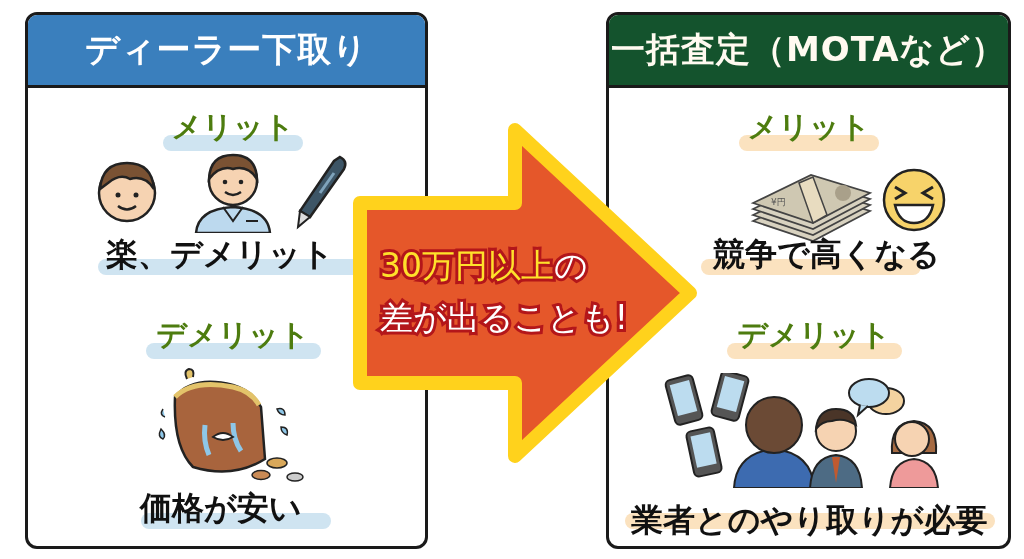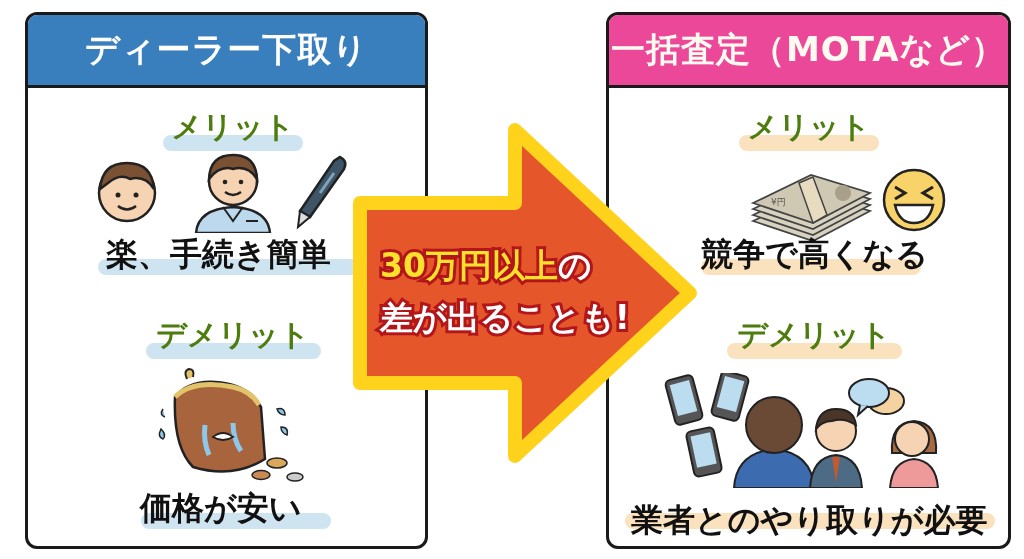--- a/index.html
+++ b/index.html
@@ -2,29 +2,29 @@
 <html><head>
 <meta charset="utf-8">
 <style>
   html,body{margin:0;padding:0;}
   body{width:1024px;height:559px;background:#ffffff;position:relative;overflow:hidden;font-family:"DejaVu Sans","Liberation Sans",sans-serif;}
   .panel{position:absolute;top:12px;border:3px solid #1a1a1a;border-radius:12px;background:#fff;overflow:hidden;box-sizing:border-box;}
   .panel.left{left:13px;width:403px;height:537px;margin-left:12px;}
   .panel.right{left:606px;width:405px;height:537px;}
   .panel-header{height:70px;display:flex;align-items:center;justify-content:center;color:#fff;font-weight:bold;font-size:34px;border-bottom:3px solid #1a1a1a;letter-spacing:1px;}
   .left .panel-header{background:#3a7fbd;}
-  .right .panel-header{background:#ec4899;color:#fffaf0;}
+  .right .panel-header{background:#14532d;color:#fffaf0;}
   .section-label{position:absolute;font-weight:bold;font-size:30px;color:#4d7c0f;text-align:center;z-index:2;}
   .hl{position:absolute;height:16px;border-radius:8px;z-index:1;}
   .left .hl{background:#cfe4f1;}
   .right .hl{background:#fbe2bf;}
   .caption{position:absolute;font-weight:bold;font-size:32px;color:#111;z-index:2;white-space:nowrap;}
   .illus{position:absolute;}
   .arrow{position:absolute;left:340px;top:118px;width:360px;height:350px;z-index:5;}
-  .arrow-text{position:absolute;z-index:6;font-weight:bold;font-size:33px;text-align:left;line-height:44px;
+  .arrow-text{position:absolute;z-index:6;font-weight:normal;font-size:33px;text-align:left;line-height:44px;
     paint-order:stroke fill;-webkit-text-stroke:6px #b3161a;}
   .arrow-text .l1{color:#ffe12b;}
   .arrow-text .l1 .ow{color:#ffffff;}
   .arrow-text .l2{color:#ffffff;margin-top:8px;}
 </style>
 </head>
 <body>
 
 <div class="panel left">
   <div class="panel-header">ディーラー下取り</div>
@@ -51,21 +51,21 @@
     <path d="M37 43 Q45 49 53 43" fill="none" stroke="#222" stroke-width="2.3"></path>
   </svg>
 
   <svg class="illus" style="left:262px;top:136px;" width="60" height="80" viewBox="0 0 60 80">
     <path d="M50 6 Q58 10 54 18 L20 66 L10 60 L44 10 Z" fill="#3d5566" stroke="#222" stroke-width="2.5"></path>
     <path d="M20 66 L8 76 L10 60 Z" fill="#ddd" stroke="#222" stroke-width="2"></path>
     <line x1="44" y1="22" x2="30" y2="42" stroke="#7fa3bb" stroke-width="3"></line>
   </svg>
 
   <div class="hl" style="left:70px;top:244px;width:270px;"></div>
-  <div class="caption" style="left:78px;top:218px;">楽、手続き簡単</div>
+  <div class="caption" style="left:78px;top:218px;">楽、デメリット</div>
 
   <div class="hl" style="left:118px;top:328px;width:175px;"></div>
   <div class="section-label" style="left:110px;top:300px;width:190px;">デメリット</div>
 
   <svg class="illus" style="left:125px;top:352px;" width="160" height="115" viewBox="0 0 160 115">
     <path d="M34 12 Q30 4 36 2 Q42 2 40 10" fill="#e3c36a" stroke="#222" stroke-width="2"></path>
     <path d="M22 30 Q40 8 80 18 Q100 24 108 40 L112 92 Q80 112 40 100 Q20 80 22 30 Z" fill="#a8643d" stroke="#222" stroke-width="2.5"></path>
     <path d="M22 30 Q40 12 80 20 Q98 24 106 38" fill="none" stroke="#e3c36a" stroke-width="5"></path>
     <path d="M52 58 Q50 74 56 88" fill="none" stroke="#8ec7e8" stroke-width="5"></path>
     <path d="M80 56 Q80 72 88 84" fill="none" stroke="#8ec7e8" stroke-width="5"></path>
@@ -102,21 +102,21 @@
   </svg>
 
   <svg class="illus" style="left:272px;top:152px;" width="66" height="66" viewBox="0 0 66 66">
     <circle cx="33" cy="33" r="30" fill="#f7d36a" stroke="#222" stroke-width="2.5"></circle>
     <path d="M14 20 L24 26 L14 32" fill="none" stroke="#222" stroke-width="3"></path>
     <path d="M52 20 L42 26 L52 32" fill="none" stroke="#222" stroke-width="3"></path>
     <path d="M14 38 Q33 38 52 38 Q48 56 33 56 Q18 56 14 38 Z" fill="#fff" stroke="#222" stroke-width="2.5"></path>
   </svg>
 
   <div class="hl" style="left:92px;top:244px;width:220px;"></div>
-  <div class="caption" style="left:92px;top:218px;">競争で高くなる</div>
+  <div class="caption" style="left:104px;top:218px;">競争で高くなる</div>
 
   <div class="hl" style="left:118px;top:328px;width:175px;"></div>
   <div class="section-label" style="left:110px;top:300px;width:190px;">デメリット</div>
 
   <svg class="illus" style="left:55px;top:358px;" width="330" height="115" viewBox="0 0 330 115">
     <g>
       <rect x="6" y="4" width="28" height="46" rx="5" transform="rotate(-15 20 27)" fill="#555" stroke="#222" stroke-width="2"></rect>
       <rect x="10" y="9" width="20" height="32" fill="#bcdcef" transform="rotate(-15 20 27)"></rect>
       <rect x="52" y="0" width="28" height="46" rx="5" transform="rotate(15 66 23)" fill="#555" stroke="#222" stroke-width="2"></rect>
       <rect x="56" y="5" width="20" height="32" fill="#bcdcef" transform="rotate(15 66 23)"></rect>

